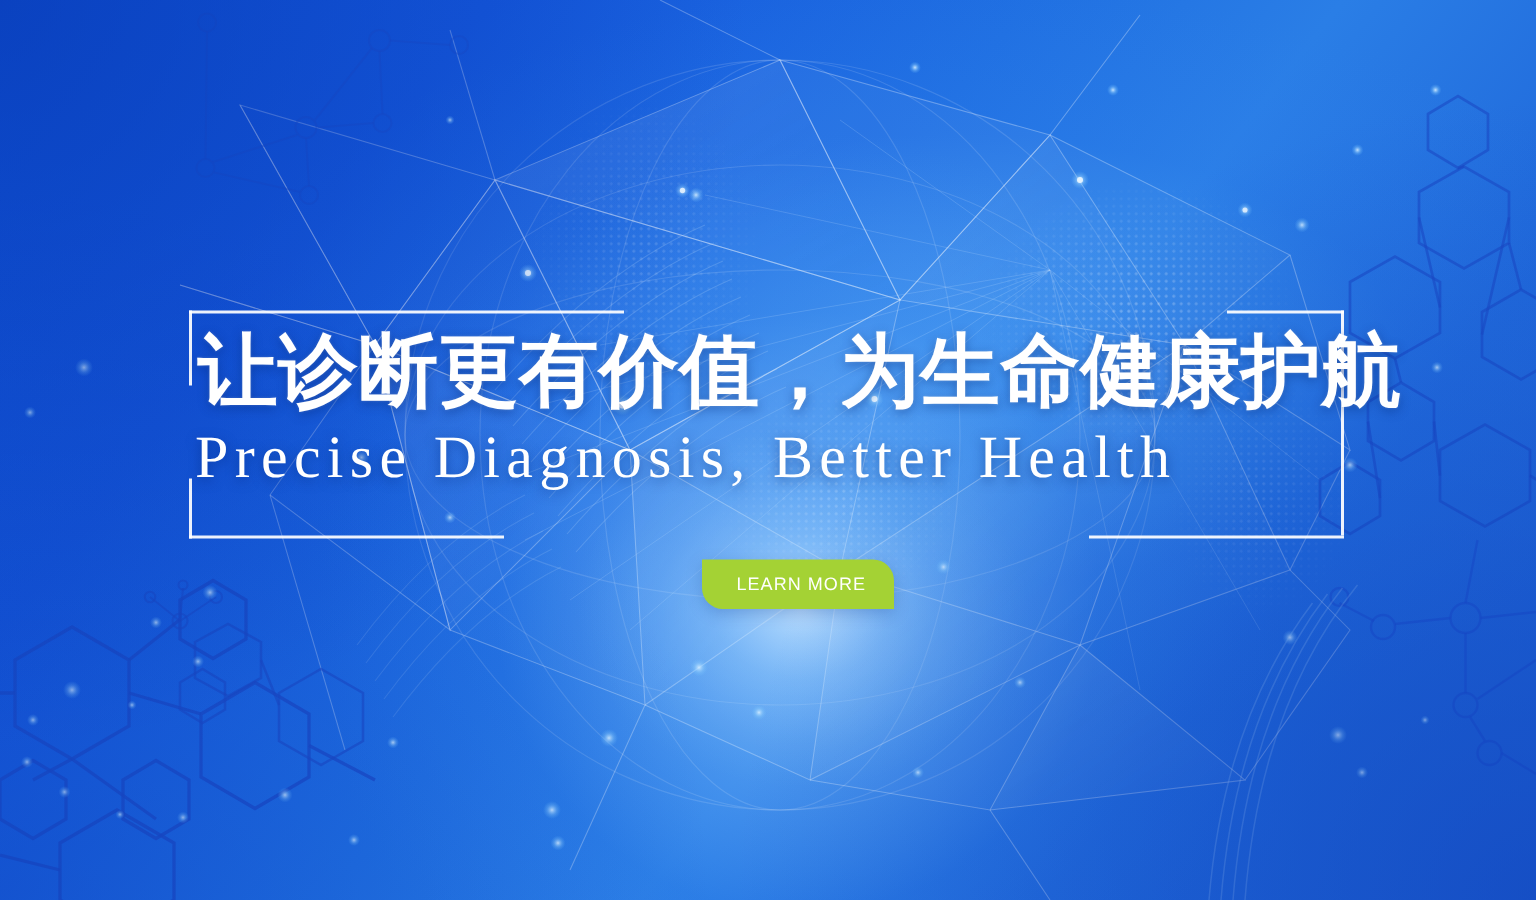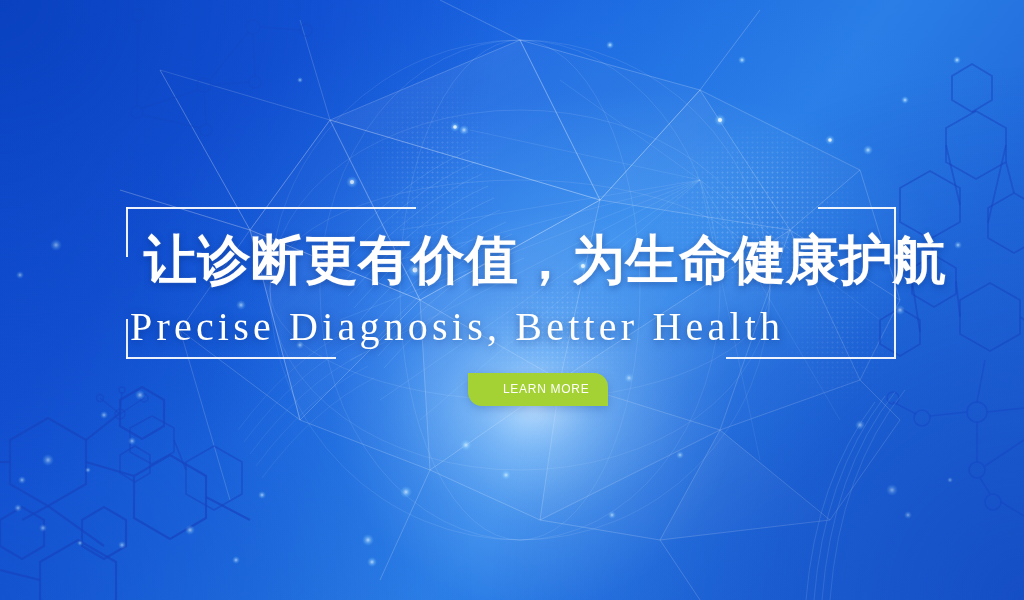--- a/index.html
+++ b/index.html
@@ -86,21 +86,21 @@
   .frame .right-t  { right: 0;  top: 0;    width: 2px;   height: 150px; }
 
   .headline-wrap {
     position: absolute;
     left: 128px;
     top: 216px;
     width: 790px;
   }
 
   .headline {
-    margin: 16px;
+    margin: 4px;
     color: #ffffff;
     font-size: 53px;
     font-weight: 700;
     line-height: 1.07;
     letter-spacing: 0.5px;
     white-space: nowrap;
     text-shadow: 0 2px 7px rgba(4,40,120,0.45), 0 0 2px rgba(255,255,255,0.25);
     font-family: "Liberation Sans", "DejaVu Sans", sans-serif;
   }
 
@@ -117,21 +117,21 @@
   }
 
   .cta-wrap {
     position: absolute;
     left: 468px;
     top: 373px;
   }
 
   .cta {
     display: inline-block;
-    padding: 10px 19px 11px 35px;
+    padding: 10px 19px 11px 23px;
     background: #a4d234;
     color: #ffffff;
     font-size: 12px;
     font-weight: 400;
     letter-spacing: 0.7px;
     text-decoration: none;
     border: none;
     border-radius: 0 14px 0 14px;
     box-shadow: 0 3px 10px rgba(10,50,140,0.25);
     cursor: pointer;

